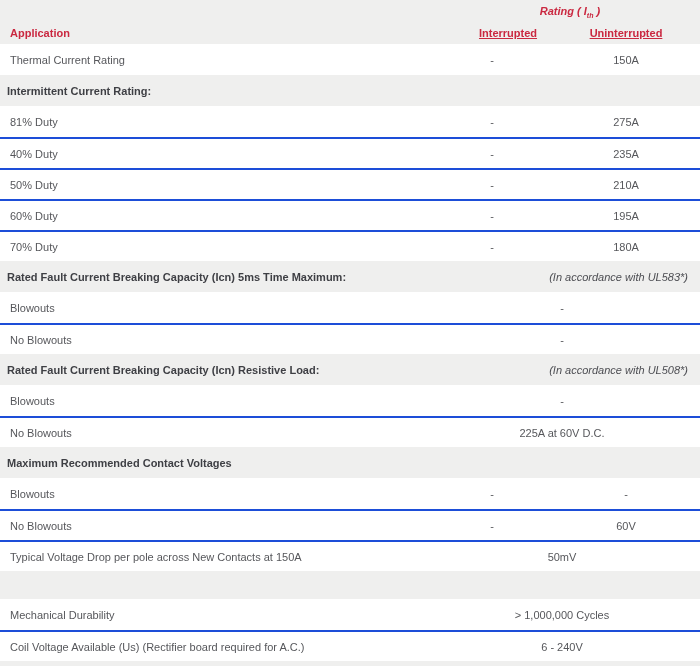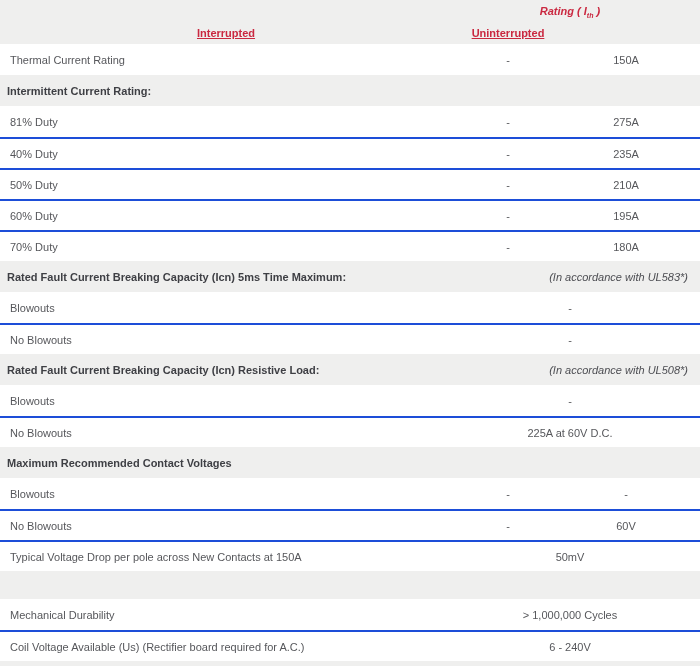--- a/index.html
+++ b/index.html
@@ -53,20 +53,21 @@
     text-align: left;
   }
   .col-head.center {
     text-align: center;
     text-decoration: underline;
   }
   
   .row {
     height: 31px;
     box-sizing: border-box;
+    gap: 16px;
   }
   .row.white {
     background: #ffffff;
   }
   .white + .white {
     border-top: 2px solid #1d4ed8;
   }
   .row .label {
     padding-left: 10px;
     color: #56575b;
@@ -99,20 +100,21 @@
 </head>
 <body>
 
 <div class="spec-table">
 
   <div class="thead">
     <div class="grid rating-line">
       <div class="rating-cell"><span>Rating ( I</span><sub>th</sub><span> )</span></div>
     </div>
     <div class="grid cols-line">
+      <div class="col-head app">Application</div>
       <div class="col-head center">Interrupted</div>
       <div class="col-head center">Uninterrupted</div>
     </div>
   </div>
 
   <div>
       <div class="grid row data white">
         <div class="label">Thermal Current Rating</div>
         <div class="val">-</div>
         <div class="val">150A</div>

